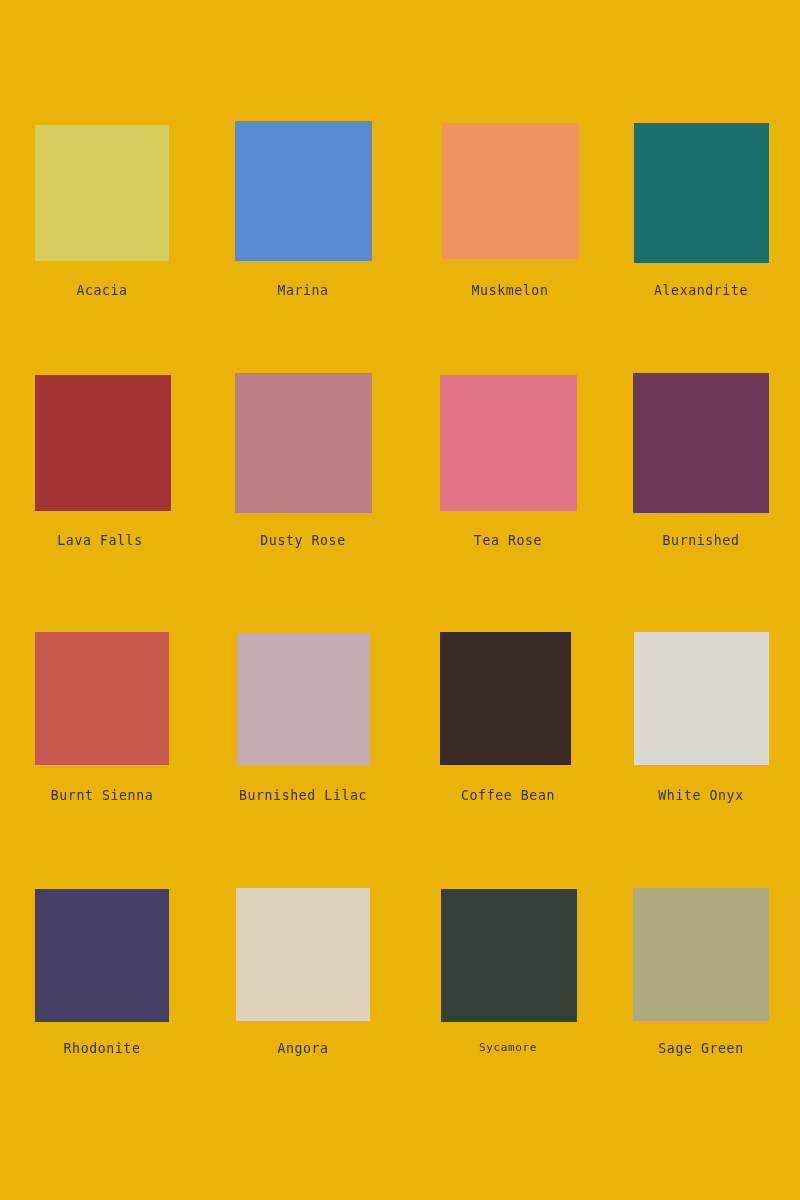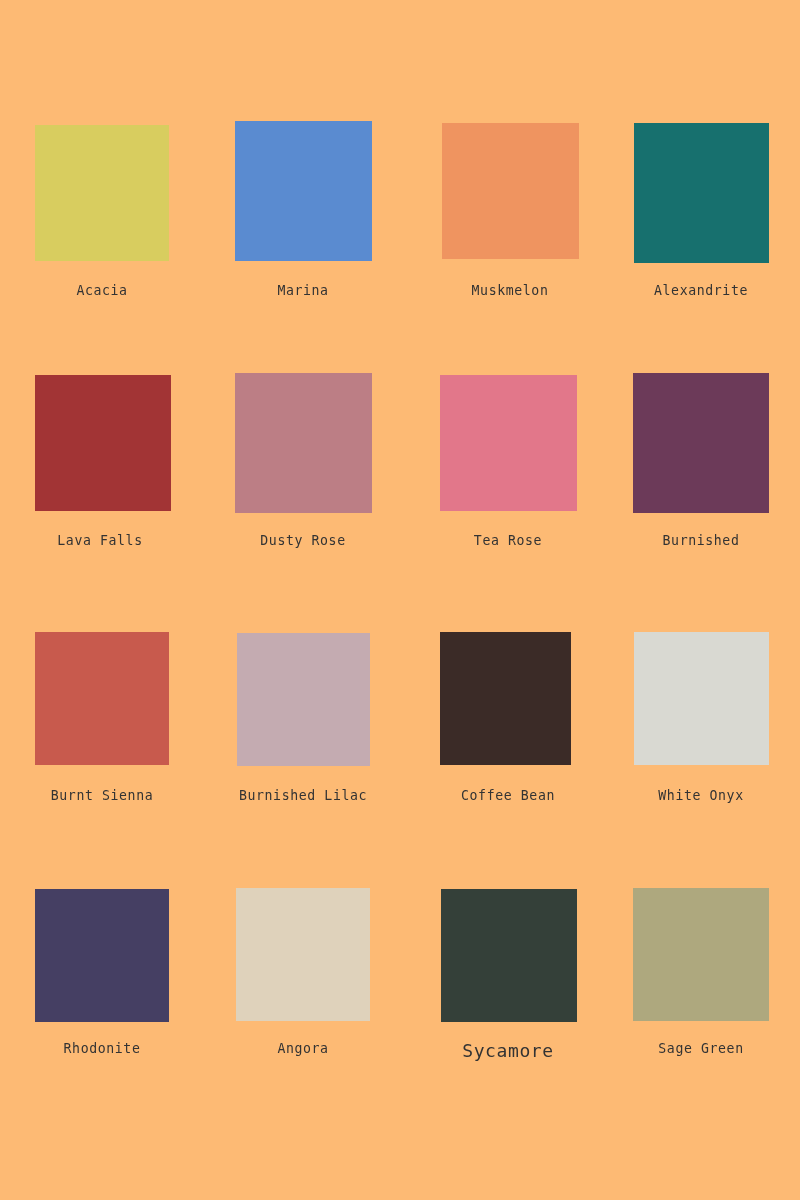--- a/index.html
+++ b/index.html
@@ -47,21 +47,21 @@
     font-family: "DejaVu Sans Mono", "Liberation Mono", monospace;
     font-size: 13.2px;
     letter-spacing: 0.6px;
     line-height: 1;
     text-align: center;
   }
 </style>
 </head>
 <body>
 
-<div class="palette-sheet" style="background: #fdba74;">
+<div class="palette-sheet" style="background: #eab308;">
   <div class="swatch-grid">
       <div class="swatch-cell" style="left: 0px; top: 0px; width: 800px; height: 1200px; pointer-events: none;">
         <div class="swatch-chip" style="position: absolute; left: 35px; top: 125px; width: 134px; height: 136px; pointer-events: auto; background-color: rgb(216, 205, 95);"></div>
         <div class="swatch-label" style="left: 102px; top: 284px; color: rgb(51, 51, 51); font-size: 13.2px;">Acacia</div>
       </div>
       <div class="swatch-cell" style="left: 0px; top: 0px; width: 800px; height: 1200px; pointer-events: none;">
         <div class="swatch-chip" style="position: absolute; left: 235px; top: 121px; width: 137px; height: 140px; pointer-events: auto; background-color: rgb(90, 139, 208);"></div>
         <div class="swatch-label" style="left: 303px; top: 284px; color: rgb(51, 51, 51); font-size: 13.2px;">Marina</div>
       </div>
       <div class="swatch-cell" style="left: 0px; top: 0px; width: 800px; height: 1200px; pointer-events: none;">
@@ -107,20 +107,20 @@
       <div class="swatch-cell" style="left: 0px; top: 0px; width: 800px; height: 1200px; pointer-events: none;">
         <div class="swatch-chip" style="position: absolute; left: 35px; top: 889px; width: 134px; height: 133px; pointer-events: auto; background-color: rgb(69, 63, 99);"></div>
         <div class="swatch-label" style="left: 102px; top: 1042px; color: rgb(51, 51, 51); font-size: 13.2px;">Rhodonite</div>
       </div>
       <div class="swatch-cell" style="left: 0px; top: 0px; width: 800px; height: 970px; pointer-events: none;">
         <div class="swatch-chip" style="position: absolute; left: 236px; top: 888px; width: 134px; height: 133px; pointer-events: auto; background-color: rgb(223, 210, 187);"></div>
         <div class="swatch-label" style="left: 303px; top: 1042px; color: rgb(51, 51, 51); font-size: 13.2px;">Angora</div>
       </div>
       <div class="swatch-cell" style="left: 0px; top: 0px; width: 800px; height: 1200px; pointer-events: none;">
         <div class="swatch-chip" style="position: absolute; left: 441px; top: 889px; width: 136px; height: 133px; pointer-events: auto; background-color: rgb(52, 64, 57);"></div>
-        <div class="swatch-label" style="left: 508px; top: 1042px; color: rgb(51, 51, 51); font-size: 18px;">Sycamore</div>
+        <div class="swatch-label" style="left: 508px; top: 1042px; color: rgb(51, 51, 51); font-size: 11px;">Sycamore</div>
       </div>
       <div class="swatch-cell" style="left: 0px; top: 0px; width: 800px; height: 1200px; pointer-events: none;">
         <div class="swatch-chip" style="position: absolute; left: 633px; top: 888px; width: 136px; height: 133px; pointer-events: auto; background-color: rgb(174, 168, 126);"></div>
         <div class="swatch-label" style="left: 701px; top: 1042px; color: rgb(51, 51, 51); font-size: 13.2px;">Sage Green</div>
       </div>
     </div>
 </div>
 
 </body></html>

